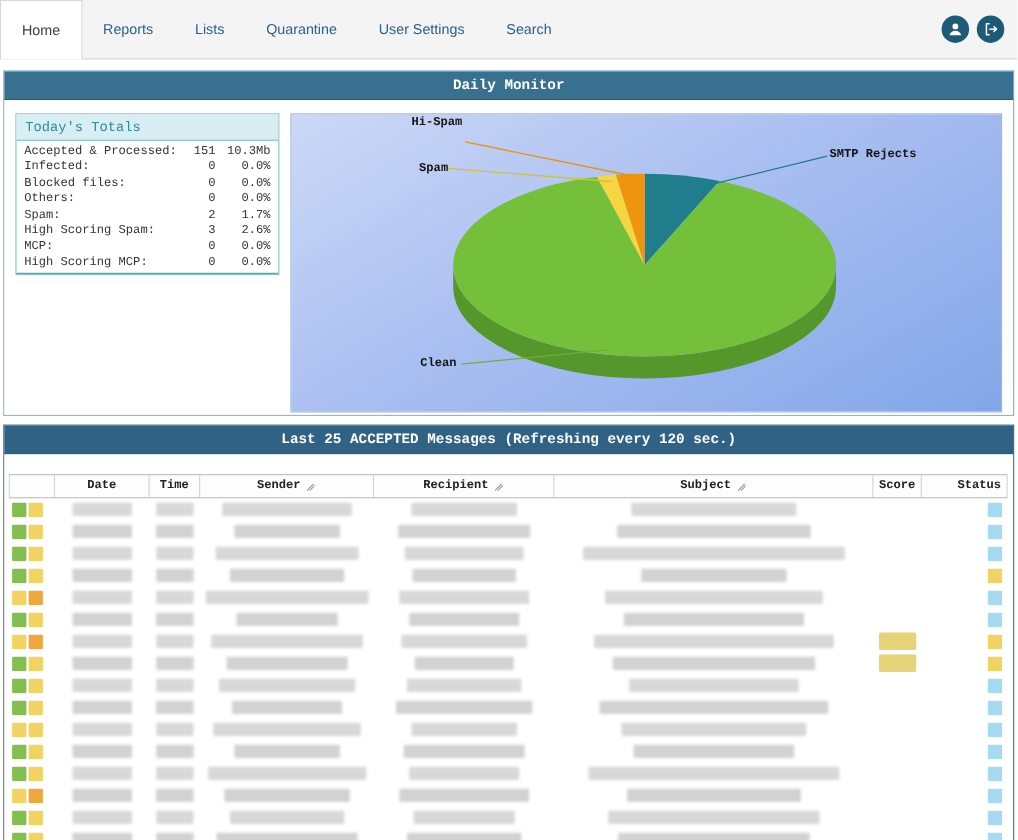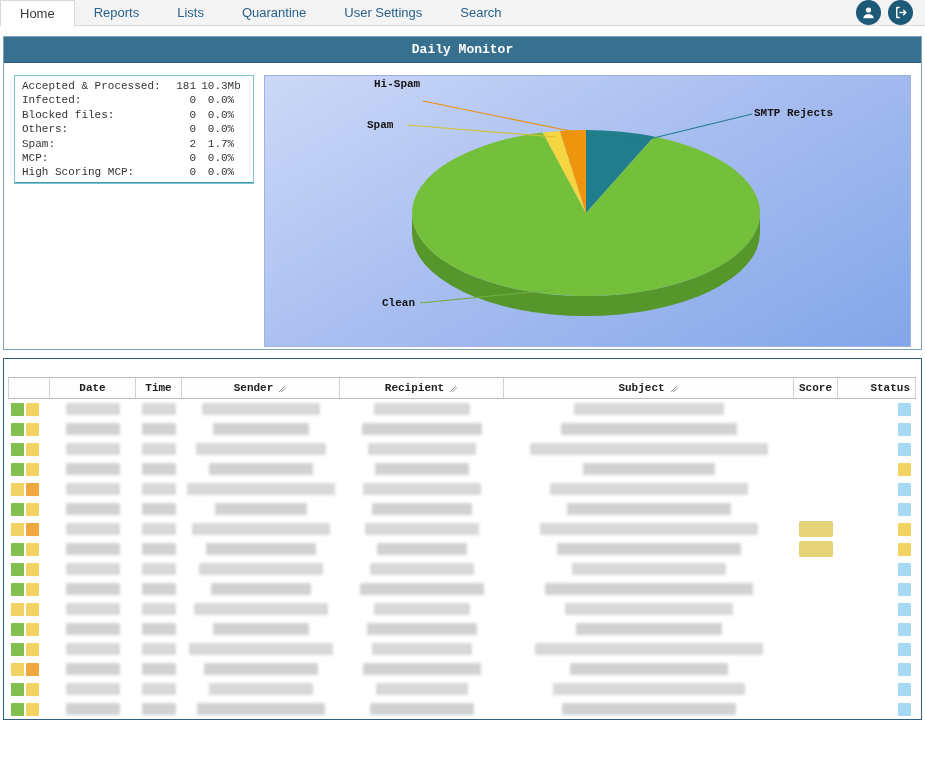--- a/index.html
+++ b/index.html
@@ -1,20 +1,20 @@
 <!DOCTYPE html>
 <html><head>
 <meta charset="utf-8">
 <style>
   * { box-sizing: border-box; }
   html, body { margin:0; padding:0; width:925px; height:764px; overflow:hidden;
     background:#fff; font-family:"Liberation Sans", sans-serif; }
 
   
-  .nav { display:flex; align-items:stretch; height:26px; background:#f4f4f4;
+  .nav { display:flex; align-items:stretch; height:54px; background:#f4f4f4;
     border-bottom:1px solid #d8d8d8; position:relative;text-align:right; }
   .tab { padding:0 19px; display:flex; align-items:center; font-size:13px;
     color:#29618b; cursor:pointer; }
   .tab.active { background:#fff; border:1px solid #d8d8d8; border-bottom:none;
     color:#3c3c3c; margin-bottom:-1px; }
   .nav-icons { margin-left:auto; display:flex; gap:7px; align-items:center; padding-right:12px; }
   .circle-btn { width:25px; height:25px; border-radius:50%; cursor:pointer;
     display:flex; align-items:center; justify-content:center; }
 
   
@@ -28,21 +28,21 @@
   .monitor-body { display:flex; gap:10px; padding:12px 10px 1px; background:#fff; height:286px; }
 
   
   .totals-box { width:240px; border:1px solid #7fc3cd; align-self:flex-start; background:#fff; }
   .totals-header { background:#d9eef2; color:#2e8a9e; font-size:12.5px;
     padding:5px 8px 4px; border-bottom:1px solid #7fc3cd; }
   .totals-rows { padding:3px 0 2px; border-bottom:1px solid #3ba0ae; }
   .totals-row { display:flex; font-size:11px; line-height:14.4px; color:#333; padding:0 7px; }
   .t-label { flex:1; }
   .t-count { width:32px; text-align:right; }
-  .t-extra { width:50px; text-align:center; position:relative; }
+  .t-extra { width:50px; text-align:right; position:relative; }
   .mag { position:absolute; right:-2px; top:0; }
 
   
   .pie-panel { position:relative; width:647px; height:272px;
     background:linear-gradient(150deg,#ccd8f6 0%,#aabff1 45%,#83a6e9 100%);
     border:1px solid #9db4e2; }
   .pie-panel svg { position:absolute; left:0; top:0; }
   .pie-label { position:absolute; font-size:11px; font-weight:bold; color:#141414; }
 
   
@@ -95,24 +95,25 @@
       </span>
     </div>
   </div>
 </div>
 
 <div class="sect monitor-box">
   <div class="section-bar">Daily Monitor</div>
   <div class="monitor-body">
 
     <div class="totals-box">
+      <div class="totals-header">Today's Totals</div>
       <div class="totals-rows">
           <div class="totals-row">
             <span class="t-label">Accepted &amp; Processed:</span>
-            <span class="t-count">181</span>
+            <span class="t-count">151</span>
             <span class="t-extra">10.3Mb</span>
           </div>
           <div class="totals-row">
             <span class="t-label">Infected:</span>
             <span class="t-count">0</span>
             <span class="t-extra">0.0%</span>
           </div>
           <div class="totals-row">
             <span class="t-label">Blocked files:</span>
             <span class="t-count">0</span>
@@ -120,20 +121,25 @@
           </div>
           <div class="totals-row">
             <span class="t-label">Others:</span>
             <span class="t-count">0</span>
             <span class="t-extra">0.0%</span>
           </div>
           <div class="totals-row">
             <span class="t-label">Spam:</span>
             <span class="t-count">2</span>
             <span class="t-extra">1.7%</span>
+          </div>
+          <div class="totals-row">
+            <span class="t-label">High Scoring Spam:</span>
+            <span class="t-count">3</span>
+            <span class="t-extra">2.6%</span>
           </div>
           <div class="totals-row">
             <span class="t-label">MCP:</span>
             <span class="t-count">0</span>
             <span class="t-extra">0.0%</span>
           </div>
           <div class="totals-row">
             <span class="t-label">High Scoring MCP:</span>
             <span class="t-count">0</span>
             <span class="t-extra">0.0%</span>
@@ -147,29 +153,30 @@
           <path d="M321 137 L321.0 54.0 A174 83 0 0 1 389.1 60.6 Z" fill="#1f7d8c"></path>
           <path d="M321 137 L389.1 60.6 A174 83 0 1 1 277.7 56.6 Z" fill="#74c03a"></path>
           <path d="M321 137 L277.7 56.6 A174 83 0 0 1 294.9 54.9 Z" fill="#f5d640"></path>
           <path d="M321 137 L294.9 54.9 A174 83 0 0 1 321.0 54.0 Z" fill="#ef940d"></path>
           <line x1="158" y1="25" x2="310" y2="56" stroke="#e8920e" stroke-width="1.2"></line>
           <line x1="142" y1="49" x2="291" y2="61" stroke="#cfc23a" stroke-width="1.2"></line>
           <line x1="487" y1="38" x2="364" y2="68" stroke="#1f7d8c" stroke-width="1.2"></line>
           <line x1="155" y1="227" x2="288" y2="214" stroke="#6fae3e" stroke-width="1.2"></line>
         </svg>
       <div class="pie-label" style="top:2px;left:109px">Hi-Spam</div>
-      <div class="pie-label" style="top:43px;left:102px">Spam</div>
+      <div class="pie-label" style="top:43px;left:116px">Spam</div>
       <div class="pie-label" style="top:31px;left:489px">SMTP Rejects</div>
       <div class="pie-label" style="top:221px;left:117px">Clean</div>
     </div>
 
   </div>
 </div>
 
 <div class="sect messages-box">
+  <div class="section-bar messages-bar">Last 25 ACCEPTED Messages (Refreshing every 120 sec.)</div>
   <div class="messages-body">
     <div class="thead">
         <div class="th c0">
           <span></span>
         </div>
         <div class="th c1">
           <span>Date</span>
         </div>
         <div class="th c2">
           <span>Time</span>

